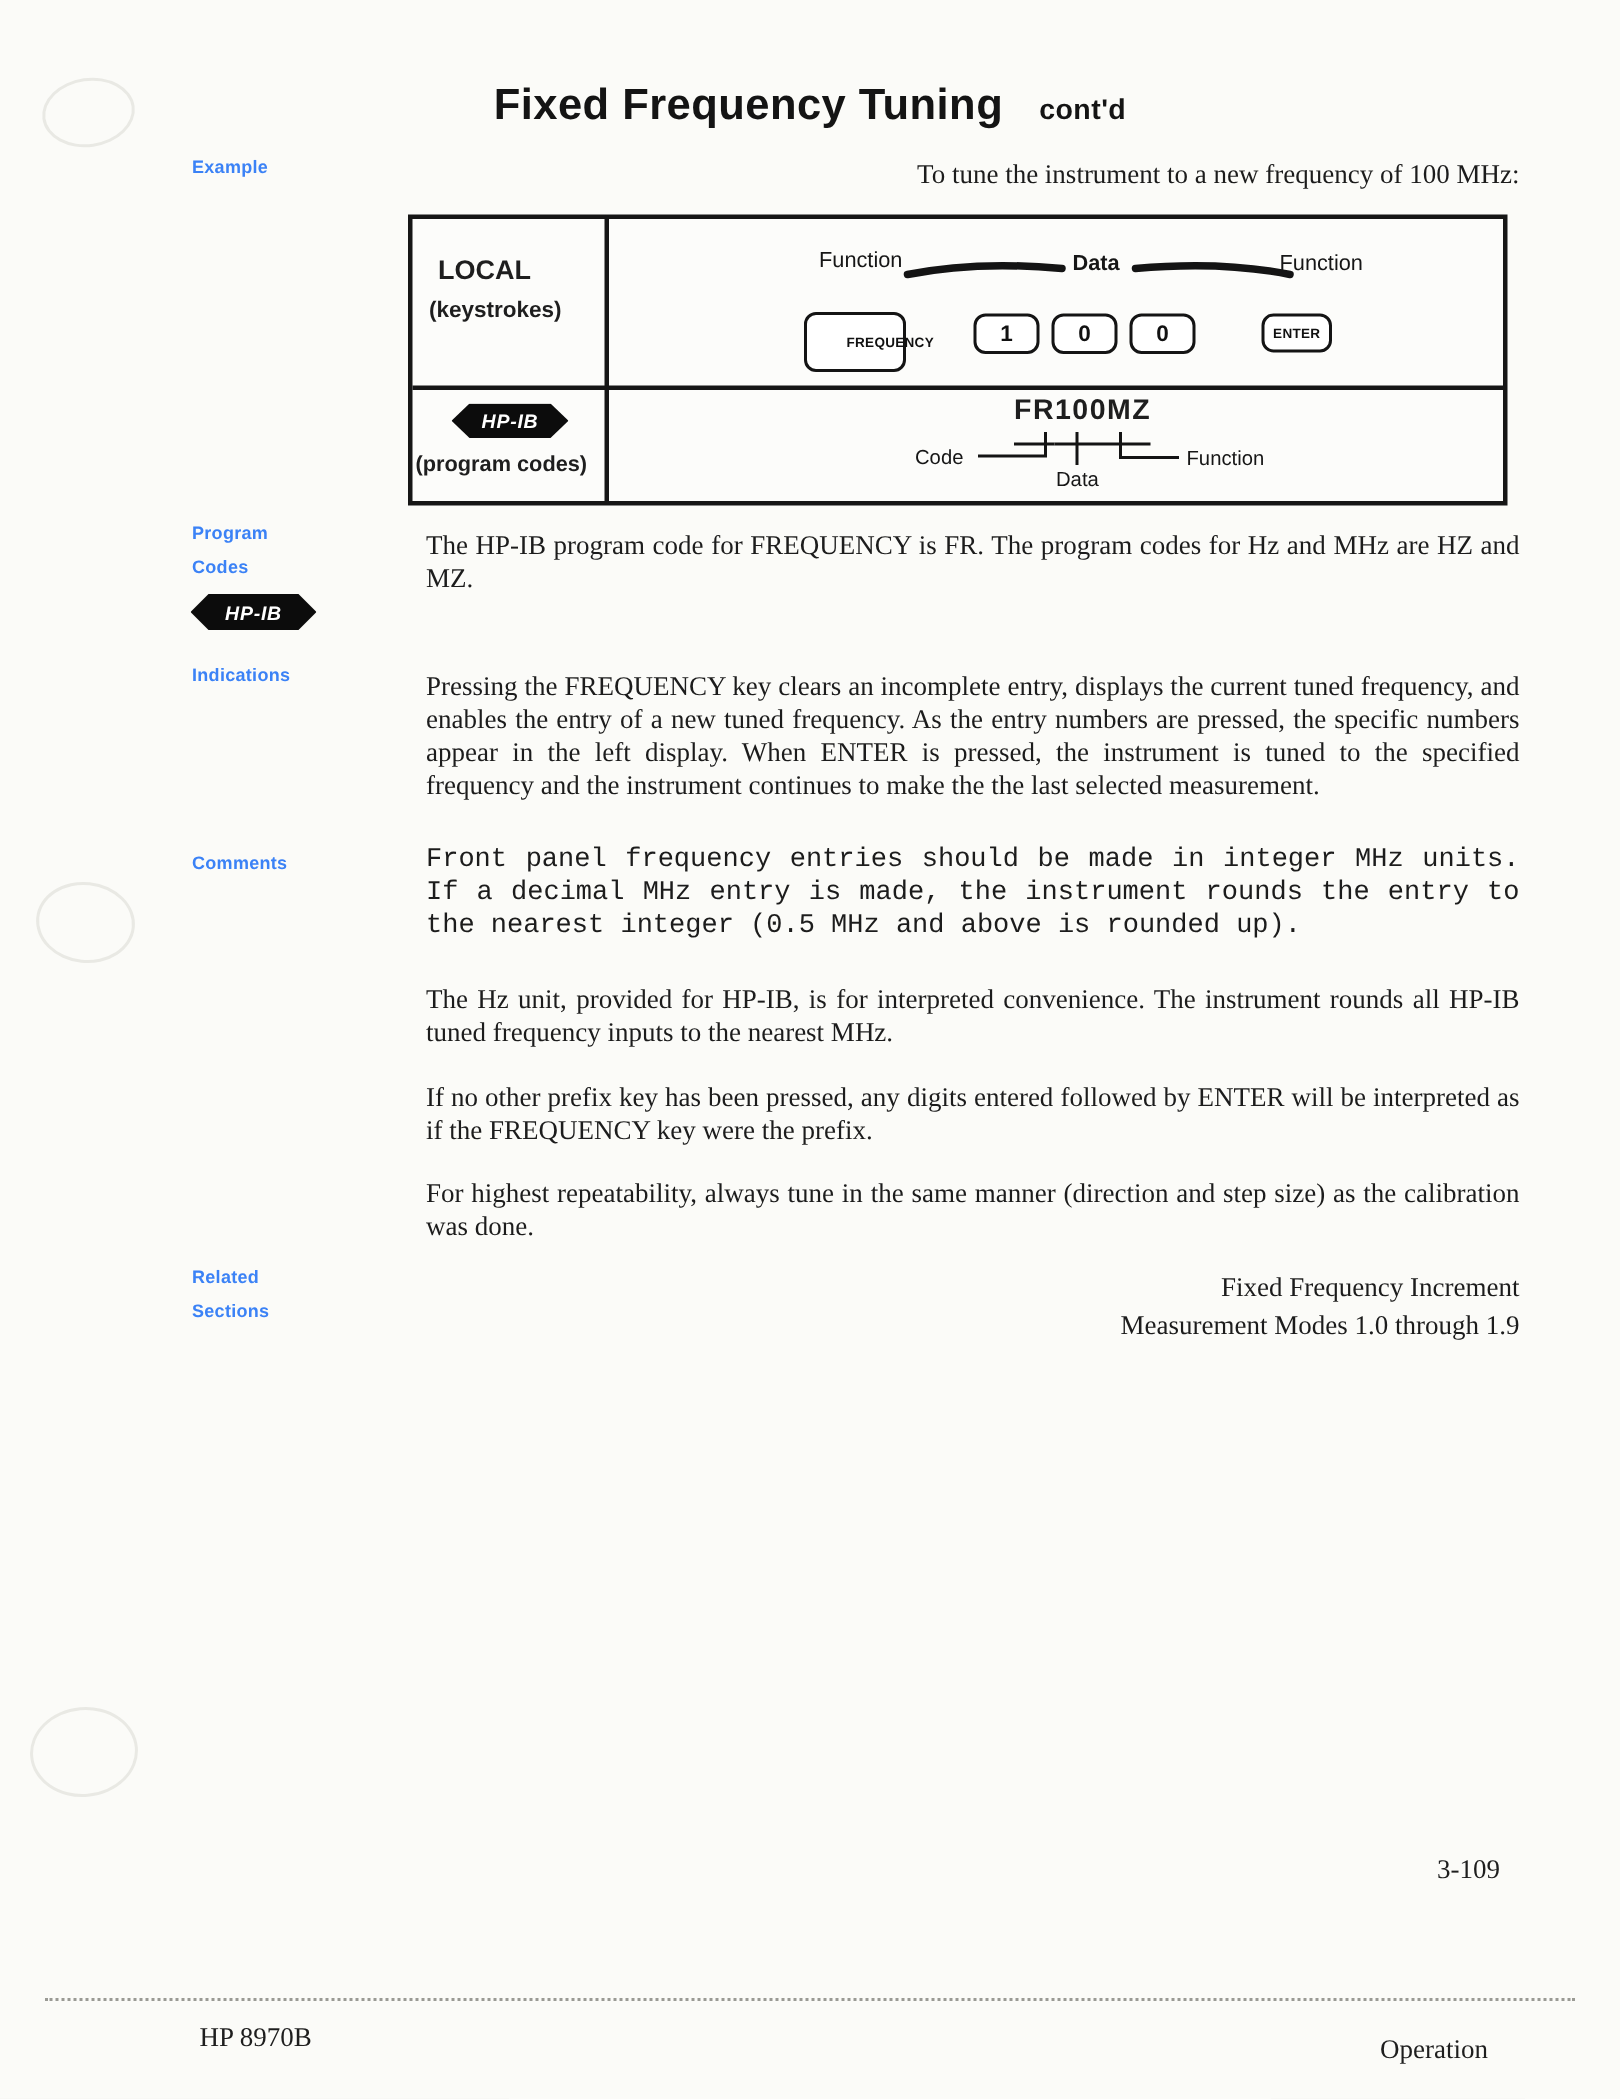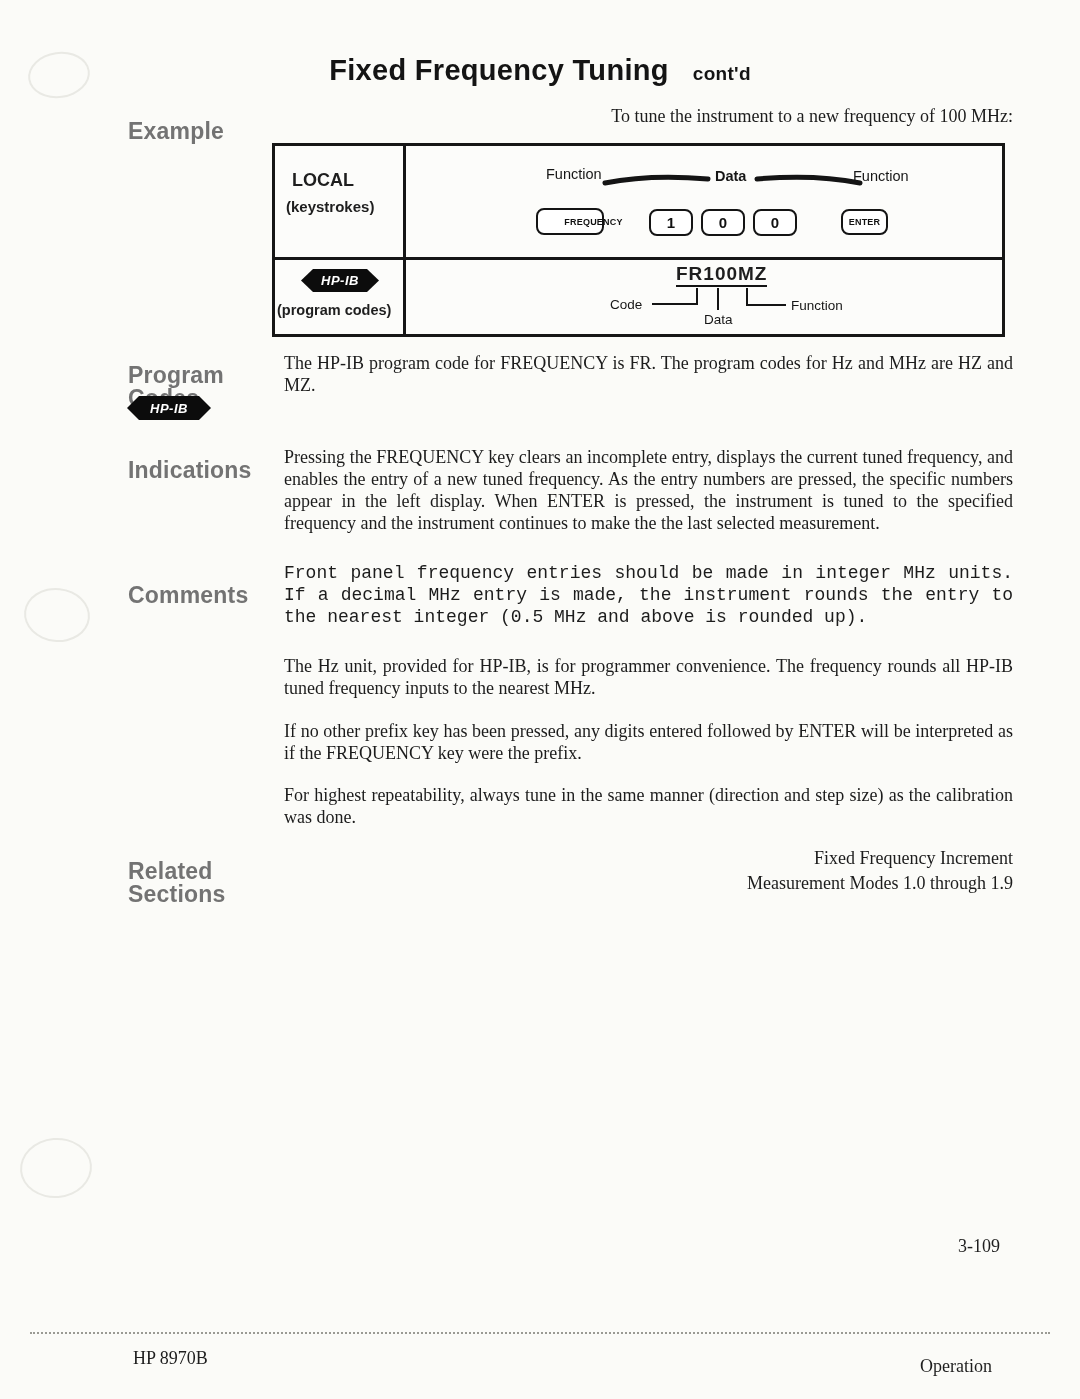--- a/index.html
+++ b/index.html
@@ -19,21 +19,21 @@
     position:absolute; top:54px; left:0; width:100%; text-align:center;
     font-family:"Liberation Sans", sans-serif; font-weight:bold;
     font-size:29px; color:#141414; letter-spacing:.3px;
   }
   .title .suffix { font-size:19px; margin-left:24px; }
 
   
   .mlabel {
     position:absolute; left:128px;
     font-family:"Liberation Sans", sans-serif; font-weight:bold;
-    font-size:23px; color:#737373; letter-spacing:.2px;margin-top:14px;
+    font-size:12px; color:#3b82f6; letter-spacing:.2px;
   }
 
   
   .btext {
     position:absolute; left:284px; width:729px;
     font-size:18px; line-height:22px; text-align:justify; color:#1c1c1c;
   }
   .btext.nojust { text-align:right; }
 
   
@@ -67,21 +67,21 @@
     display:flex; align-items:center; justify-content:center;
     font-size:13px; letter-spacing:.5px;
     clip-path:polygon(12px 0, calc(100% - 12px) 0, 100% 50%, calc(100% - 12px) 100%, 12px 100%, 0 50%);
   }
   .progcodes { position:absolute; left:2px; top:42px; font-family:"Liberation Sans",sans-serif; font-weight:bold; font-size:14.5px; }
 
   .pcode {
     position:absolute; left:271px; top:3px;
     font-family:"Liberation Sans",sans-serif; font-weight:bold; font-size:19px; letter-spacing:1px;
   }
-  .pcode span { border-bottom:2.5px solid #141414; padding-bottom:1px; }
+  .pcode span { border-bottom:2.5px solid #141414; padding-bottom:11px; }
   .leader-label { position:absolute; font-family:"Liberation Sans",sans-serif; font-size:13.5px; color:#161616; }
   .d-svg { position:absolute; left:0; top:0; }
 
   
   .dotline { position:absolute; left:30px; top:1332px; width:1020px; border-top:2px dotted #9a9a94; }
   .pnum { position:absolute; left:958px; top:1236px; font-size:18px; }
   .f-left { position:absolute; left:133px; top:1348px; font-size:18px; }
   .f-right { position:absolute; left:920px; top:1356px; font-size:18px; }
 </style>
 </head>
@@ -112,21 +112,21 @@
     <div class="cell cell-tr">
       <div class="d-label" style="left:141px;top:20px;">Function</div>
       <div class="d-label" style="left:310px;top:22px;font-weight:bold;">Data</div>
       <div class="d-label" style="left:448px;top:22px;">Function</div>
 
       <svg class="d-svg" width="603" height="111">
         <path d="M200,37 C235,30 270,30 303,33" stroke="#141414" stroke-width="5" fill="none" stroke-linecap="round"></path>
         <path d="M352,33 C385,30 420,30 455,37" stroke="#141414" stroke-width="5" fill="none" stroke-linecap="round"></path>
       </svg>
 
-      <div class="key small" style="left:131px;top:62px;width:68px;height:27px;padding-left:47px;">FREQUENCY</div>
+      <div class="key small" style="left:131px;top:62px;width:68px;height:40px;padding-left:47px;">FREQUENCY</div>
       <div class="key digit" style="left:244px;top:63px;width:44px;height:27px;">1</div>
       <div class="key digit" style="left:296px;top:63px;width:44px;height:27px;">0</div>
       <div class="key digit" style="left:348px;top:63px;width:44px;height:27px;">0</div>
       <div class="key small" style="left:436px;top:63px;width:47px;height:26px;">ENTER</div>
     </div>
 
     <div class="cell cell-bl">
       <div class="hpib" style="left:26px;top:9px;width:78px;height:23px;">HP-IB</div>
       <div class="progcodes">(program codes)</div>
     </div>
@@ -149,21 +149,21 @@
   <div class="mlabel" style="top:348px;">Program</div>
   <div class="mlabel" style="top:371px;">Codes</div>
   <div class="hpib" style="left:127px;top:396px;width:84px;height:24px;">HP-IB</div>
   <div class="btext" style="top:352px;">The HP-IB program code for FREQUENCY is FR. The program codes for Hz and MHz are HZ and MZ.</div>
 
   <div class="mlabel" style="top:443px;">Indications</div>
   <div class="btext" style="top:446px;">Pressing the FREQUENCY key clears an incomplete entry, displays the current tuned frequency, and enables the entry of a new tuned frequency. As the entry numbers are pressed, the specific numbers appear in the left display. When ENTER is pressed, the instrument is tuned to the specified frequency and the instrument continues to make the the last selected measurement.</div>
 
   <div class="mlabel" style="top:568px;">Comments</div>
   <div class="btext" style="top:562px;font-family:Liberation Mono, monospace;">Front panel frequency entries should be made in integer MHz units. If a decimal MHz entry is made, the instrument rounds the entry to the nearest integer (0.5 MHz and above is rounded up).</div>
-  <div class="btext" style="top:655px;">The Hz unit, provided for HP-IB, is for programmer convenience. The frequency rounds all HP-IB tuned frequency inputs to the nearest MHz.</div>
+  <div class="btext" style="top:655px;">The Hz unit, provided for HP-IB, is for interpreted convenience. The instrument rounds all HP-IB tuned frequency inputs to the nearest MHz.</div>
   <div class="btext" style="top:720px;">If no other prefix key has been pressed, any digits entered followed by ENTER will be interpreted as if the FREQUENCY key were the prefix.</div>
   <div class="btext" style="top:784px;">For highest repeatability, always tune in the same manner (direction and step size) as the calibration was done.</div>
 
   <div class="mlabel" style="top:844px;">Related</div>
   <div class="mlabel" style="top:867px;">Sections</div>
   <div class="btext nojust" style="top:847px;">Fixed Frequency Increment</div>
   <div class="btext nojust" style="top:872px;">Measurement Modes 1.0 through 1.9</div>
 
   <div class="pnum">3-109</div>
   <div class="dotline"></div>

